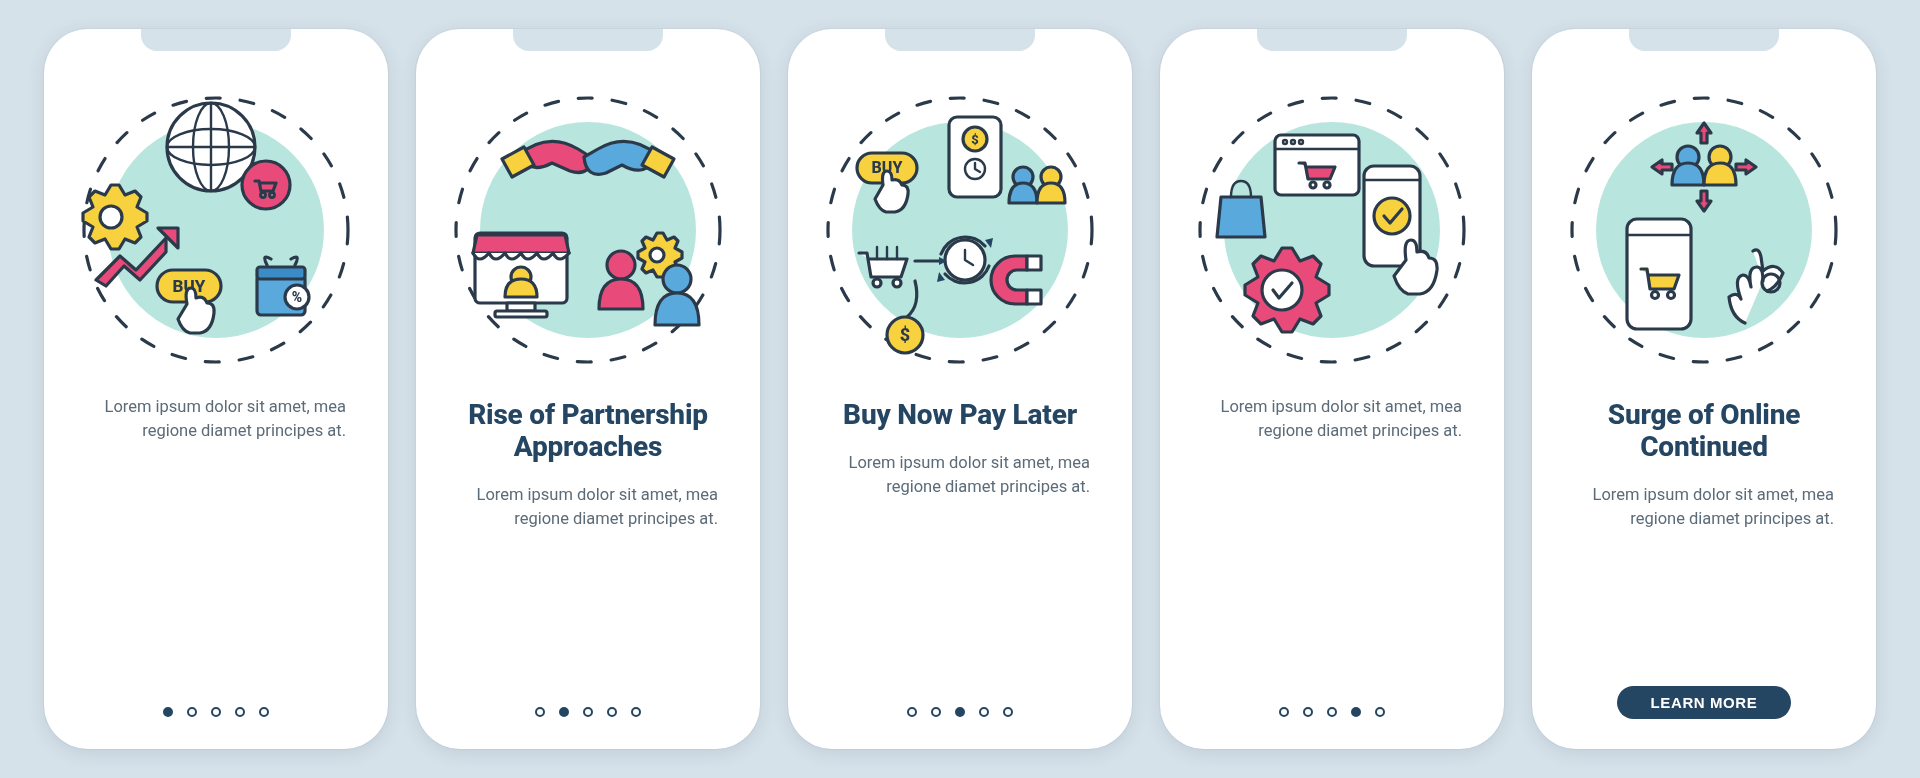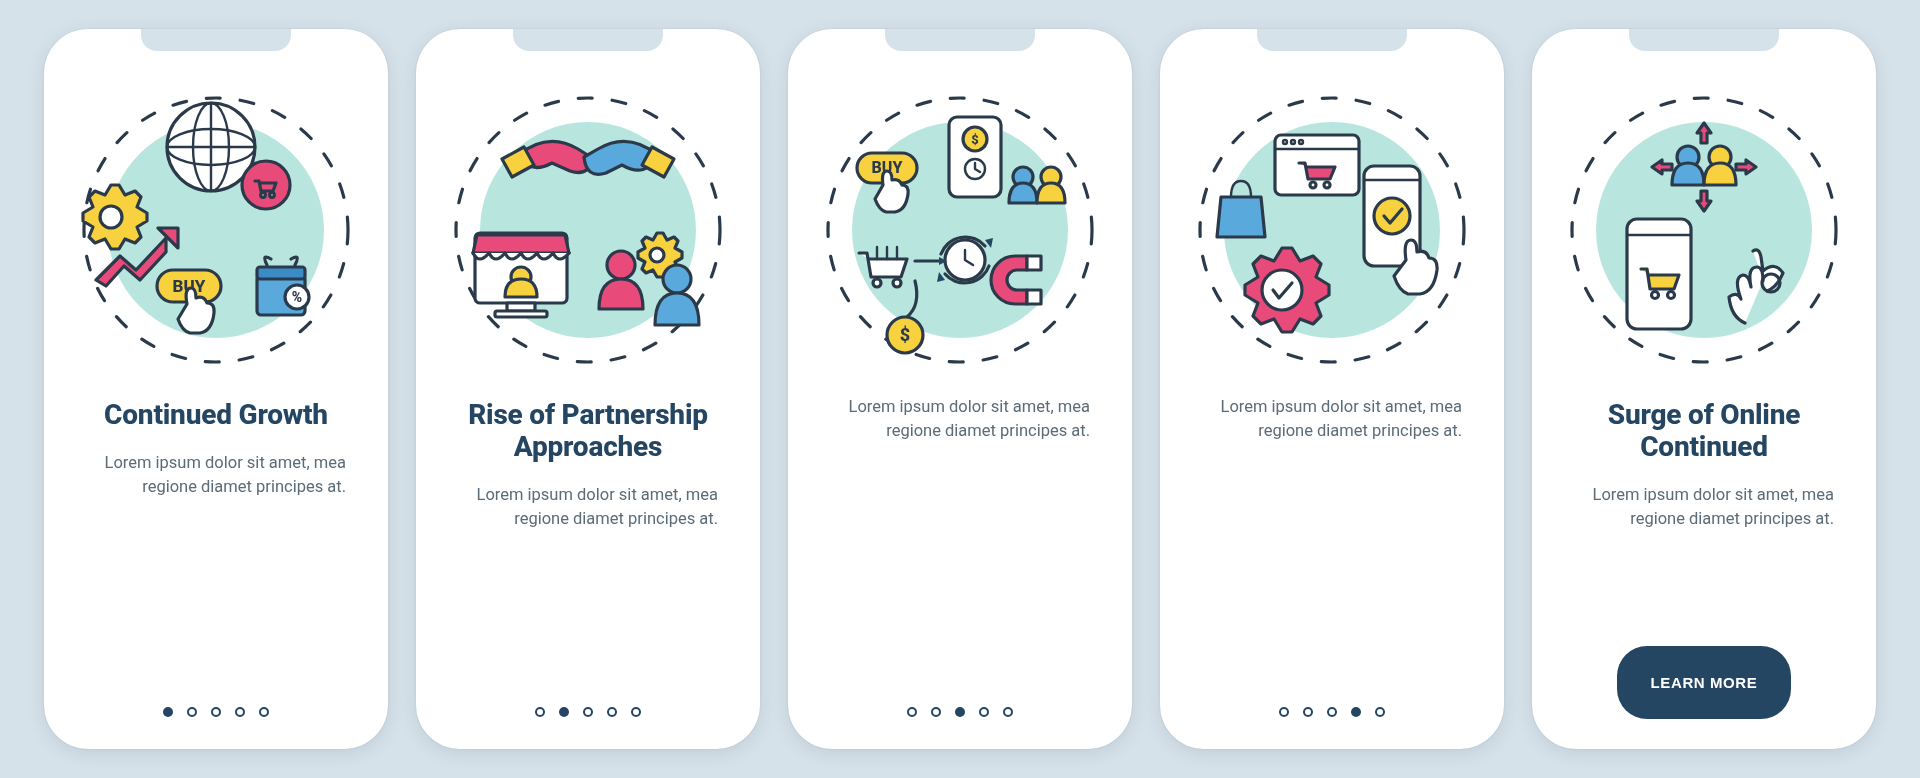--- a/index.html
+++ b/index.html
@@ -95,21 +95,21 @@
   .dot.active { background: var(--navy); }
   .cta {
     margin-top: auto;
     background: var(--navy);
     color: #fff;
     font-weight: 800;
     font-size: 15px;
     letter-spacing: 0.6px;
     border: none;
     border-radius: 30px;
-    padding: 28px 34px;
+    padding: 8px 34px;
     cursor: pointer;
   }
   
   svg .stroke { fill: none; stroke: var(--outline); stroke-width: 3.2; stroke-linecap: round; stroke-linejoin: round; }
   svg .thin  { fill: none; stroke: var(--outline); stroke-width: 2.4; stroke-linecap: round; stroke-linejoin: round; }
   svg .dash { stroke-dasharray: 14 20; }
   svg .fill-teal  { fill: var(--teal); }
   svg .fill-white { fill: #fff; }
   svg .fill-pink  { fill: var(--pink); }
   svg .fill-yellow{ fill: var(--yellow); }
@@ -163,21 +163,20 @@
 
         <g transform="translate(210,200)">
           <rect class="fill-blue stroke" x="-24" y="-10" width="48" height="40" rx="4"></rect>
           <rect class="fill-blue-d stroke" x="-24" y="-18" width="48" height="12" rx="3"></rect>
           <circle class="fill-white stroke" cx="16" cy="12" r="12"></circle>
           <text x="16" y="17" font-size="14" text-anchor="middle">%</text>
           <path class="stroke" d="M-10 -26 q-10 -6 -4 6 M10 -26 q10 -6 4 6"></path>
         </g>
       </svg>
     </div>
-    <h2 class="title">Continued Growth</h2>
     <p class="body">Lorem ipsum dolor sit amet, mea regione diamet principes at.</p>
     <div class="dots">
       <span class="dot active"></span>
       <span class="dot"></span>
       <span class="dot"></span>
       <span class="dot"></span>
       <span class="dot"></span>
     </div>
   </div>
 
@@ -288,20 +287,21 @@
           <text x="0" y="6" font-size="18" text-anchor="middle">$</text>
         </g>
 
         <g transform="translate(218,195)">
           <path class="fill-pink stroke" d="M-18 -24 a24 24 0 0 0 0 48 h12 v-14 h-10 a10 10 0 0 1 0 -20 h10 v-14 Z"></path>
           <rect class="fill-white stroke" x="-6" y="-24" width="14" height="14"></rect>
           <rect class="fill-white stroke" x="-6" y="10" width="14" height="14"></rect>
         </g>
       </svg>
     </div>
+    <h2 class="title">Buy Now Pay Later</h2>
     <p class="body">Lorem ipsum dolor sit amet, mea regione diamet principes at.</p>
     <div class="dots">
       <span class="dot"></span>
       <span class="dot"></span>
       <span class="dot active"></span>
       <span class="dot"></span>
       <span class="dot"></span>
     </div>
   </div>
 

